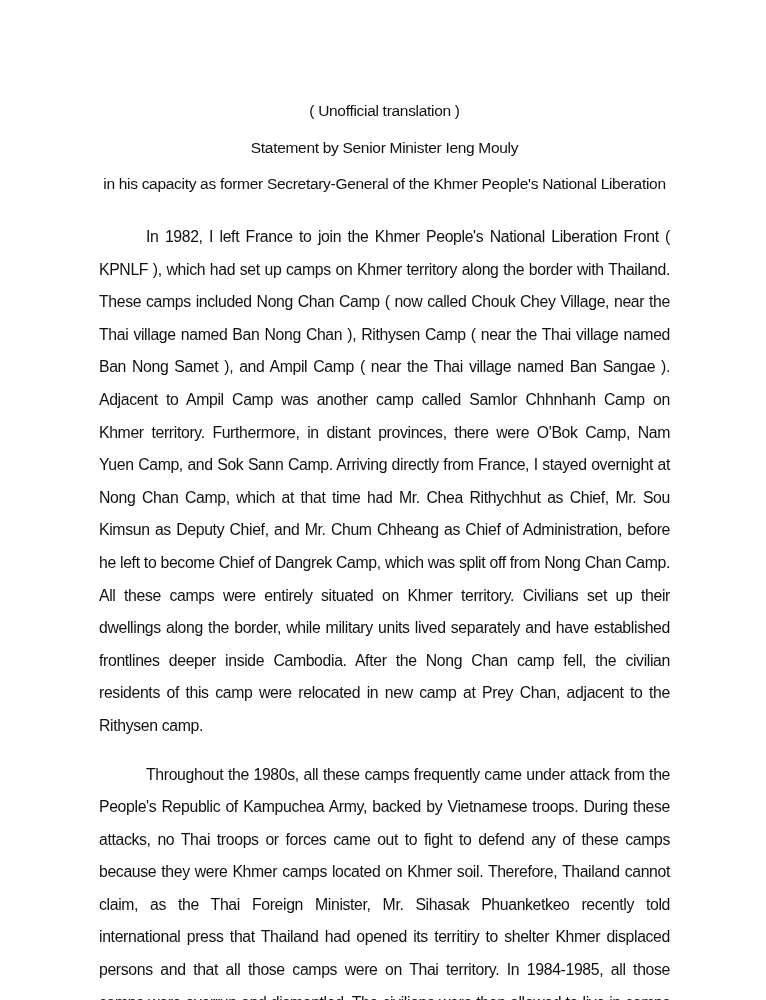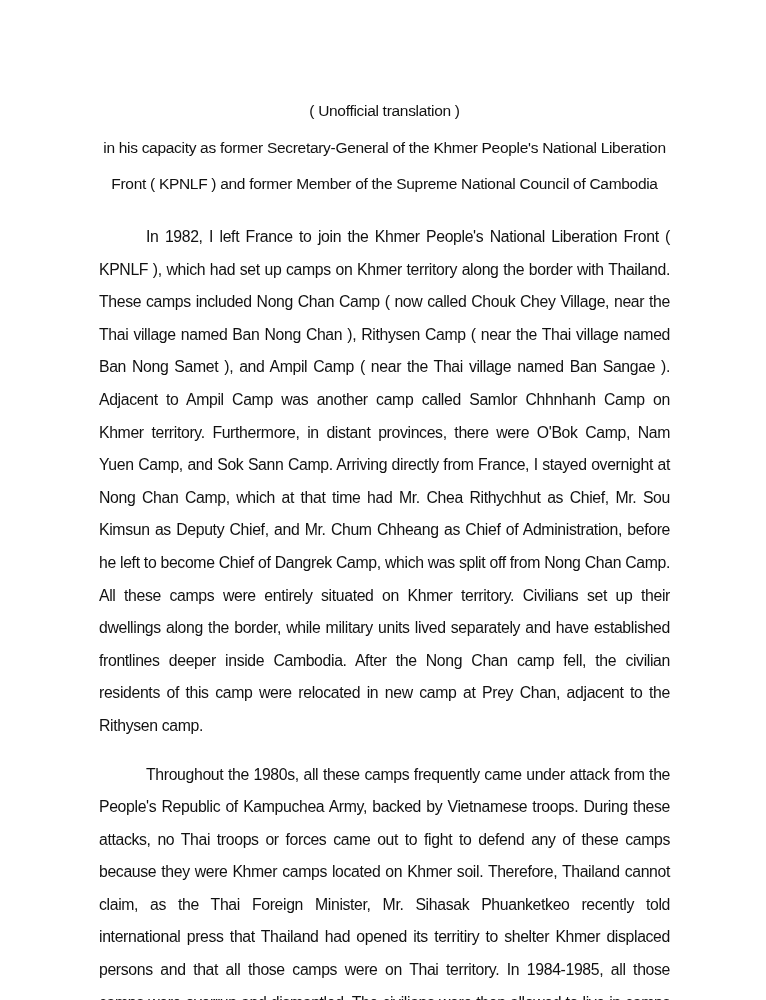--- a/index.html
+++ b/index.html
@@ -16,20 +16,20 @@
     margin: 16px; line-height: 32.6px; text-align: justify;
     text-indent: 47px;
   }
 </style>
 </head>
 <body>
 
 <div class="page">
   <div class="title-block">
     <p class="title-line first">( Unofficial translation )</p>
+    <p class="title-line">Statement by Senior Minister Ieng Mouly</p>
     <p class="title-line">in his capacity as former Secretary-General of the Khmer People's National Liberation</p>
-    <p class="title-line">Front ( KPNLF ) and former Member of the Supreme National Council of Cambodia</p>
   </div>
   <div class="body">
     <p class="para">In 1982, I left France to join the Khmer People's National Liberation Front ( KPNLF ), which had set up camps on Khmer territory along the border with Thailand. These camps included Nong Chan Camp ( now called Chouk Chey Village, near the Thai village named Ban Nong Chan ), Rithysen Camp ( near the Thai village named Ban Nong Samet ), and Ampil Camp ( near the Thai village named Ban Sangae ). Adjacent to Ampil Camp was another camp called Samlor Chhnhanh Camp on Khmer territory. Furthermore, in distant provinces, there were O'Bok Camp, Nam Yuen Camp, and Sok Sann Camp. Arriving directly from France, I stayed overnight at Nong Chan Camp, which at that time had Mr. Chea Rithychhut as Chief, Mr. Sou Kimsun as Deputy Chief, and Mr. Chum Chheang as Chief of Administration, before he left to become Chief of Dangrek Camp, which was split off from Nong Chan Camp. All these camps were entirely situated on Khmer territory. Civilians set up their dwellings along the border, while military units lived separately and have established frontlines deeper inside Cambodia. After the Nong Chan camp fell, the civilian residents of this camp were relocated in new camp at Prey Chan, adjacent to the Rithysen camp.</p>
     <p class="para">Throughout the 1980s, all these camps frequently came under attack from the People's Republic of Kampuchea Army, backed by Vietnamese troops. During these attacks, no Thai troops or forces came out to fight to defend any of these camps because they were Khmer camps located on Khmer soil. Therefore, Thailand cannot claim, as the Thai Foreign Minister, Mr. Sihasak Phuanketkeo recently told international press that Thailand had opened its territiry to shelter Khmer displaced persons and that all those camps were on Thai territory. In 1984-1985, all those camps were overrun and dismantled. The civilians were then allowed to live in camps on Thai territory, such as Site 2 Camp for</p>
   </div>
 </div>
 
 </body></html>

